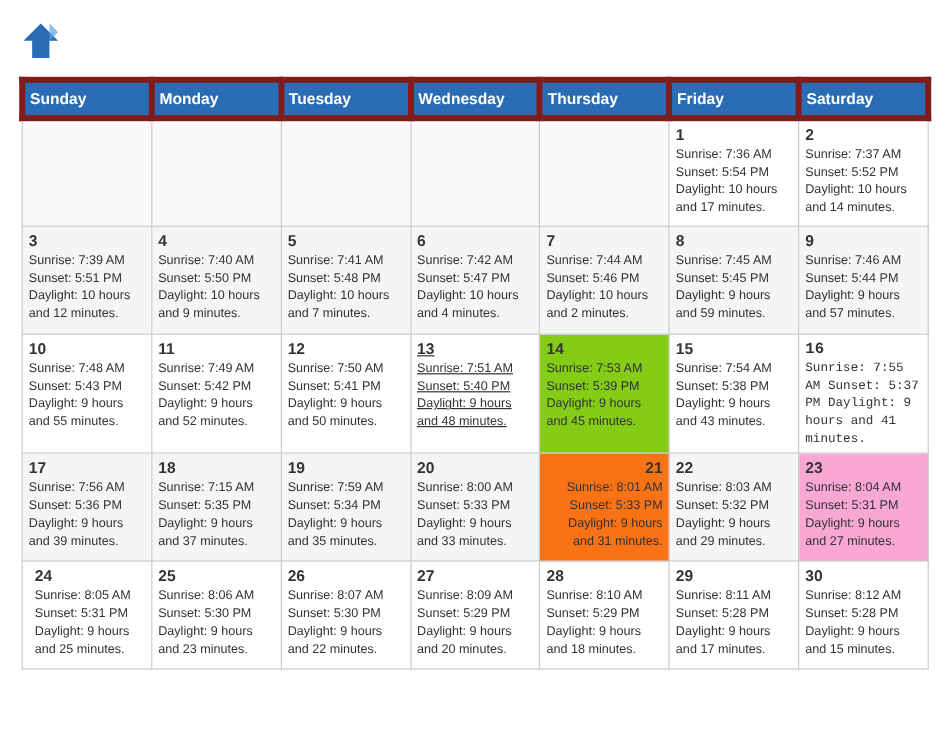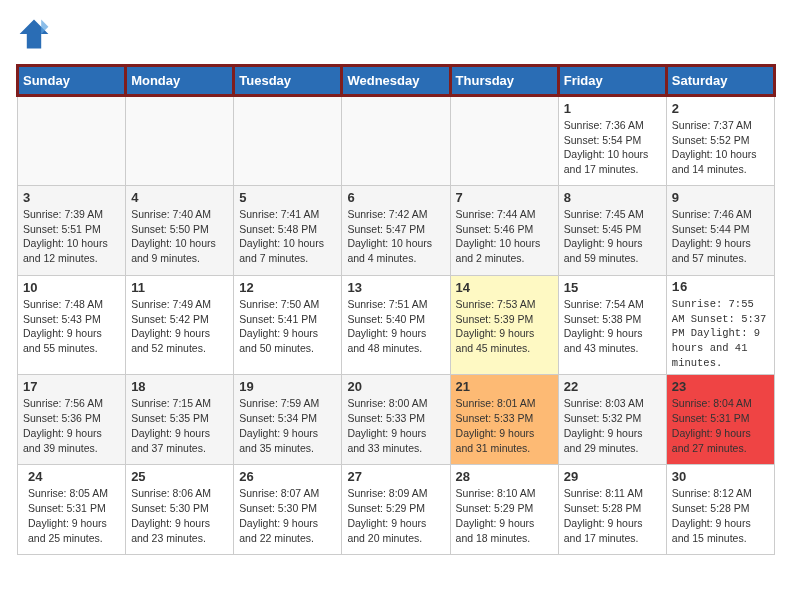--- a/index.html
+++ b/index.html
@@ -47,21 +47,21 @@
       border-collapse: collapse;
       table-layout: fixed;
     }
     th {
       background-color: #2a6db5;
       color: #fff;
       font-size: 13px;
       font-weight: bold;
       padding: 6px 4px;
       text-align: left;
-      border: 3px solid #7f1d1d;
+      border: 5px solid #7f1d1d;
     }
     td {
       border: 1px solid #ccc;
       vertical-align: top;
       padding: 4px 5px;
       height: 90px;
       background: #fff;
       font-size: 11px;
       color: #333;
     }
@@ -188,27 +188,27 @@
           <div class="day-info">Sunrise: 7:49 AM
 Sunset: 5:42 PM
 Daylight: 9 hours and 52 minutes.</div>
         </td>
         <td style="background: rgb(255, 255, 255);">
           <span class="day-number">12</span>
           <div class="day-info">Sunrise: 7:50 AM
 Sunset: 5:41 PM
 Daylight: 9 hours and 50 minutes.</div>
         </td>
-        <td style="background: rgb(255, 255, 255);">
+        <td style="background: rgb(255, 255, 255); text-decoration: underline;">
           <span class="day-number">13</span>
           <div class="day-info">Sunrise: 7:51 AM
 Sunset: 5:40 PM
 Daylight: 9 hours and 48 minutes.</div>
         </td>
-        <td style="background: #fef9c3;">
+        <td style="background: #84cc16;">
           <span class="day-number">14</span>
           <div class="day-info">Sunrise: 7:53 AM
 Sunset: 5:39 PM
 Daylight: 9 hours and 45 minutes.</div>
         </td>
         <td style="background: rgb(255, 255, 255);">
           <span class="day-number">15</span>
           <div class="day-info">Sunrise: 7:54 AM
 Sunset: 5:38 PM
 Daylight: 9 hours and 43 minutes.</div>
@@ -238,33 +238,33 @@
           <div class="day-info">Sunrise: 7:59 AM
 Sunset: 5:34 PM
 Daylight: 9 hours and 35 minutes.</div>
         </td>
         <td style="background: rgb(245, 245, 245);">
           <span class="day-number">20</span>
           <div class="day-info">Sunrise: 8:00 AM
 Sunset: 5:33 PM
 Daylight: 9 hours and 33 minutes.</div>
         </td>
-        <td style="background: #fdba74;">
+        <td style="background: #f97316; text-align: right;">
           <span class="day-number">21</span>
           <div class="day-info">Sunrise: 8:01 AM
 Sunset: 5:33 PM
 Daylight: 9 hours and 31 minutes.</div>
         </td>
         <td style="background: rgb(245, 245, 245);">
           <span class="day-number">22</span>
           <div class="day-info">Sunrise: 8:03 AM
 Sunset: 5:32 PM
 Daylight: 9 hours and 29 minutes.</div>
         </td>
-        <td style="background: #ef4444;">
+        <td style="background: #f9a8d4;">
           <span class="day-number">23</span>
           <div class="day-info">Sunrise: 8:04 AM
 Sunset: 5:31 PM
 Daylight: 9 hours and 27 minutes.</div>
         </td>
       </tr>
       <tr>
         <td style="background: rgb(255, 255, 255); padding-left: 10px;">
           <span class="day-number">24</span>
           <div class="day-info">Sunrise: 8:05 AM

